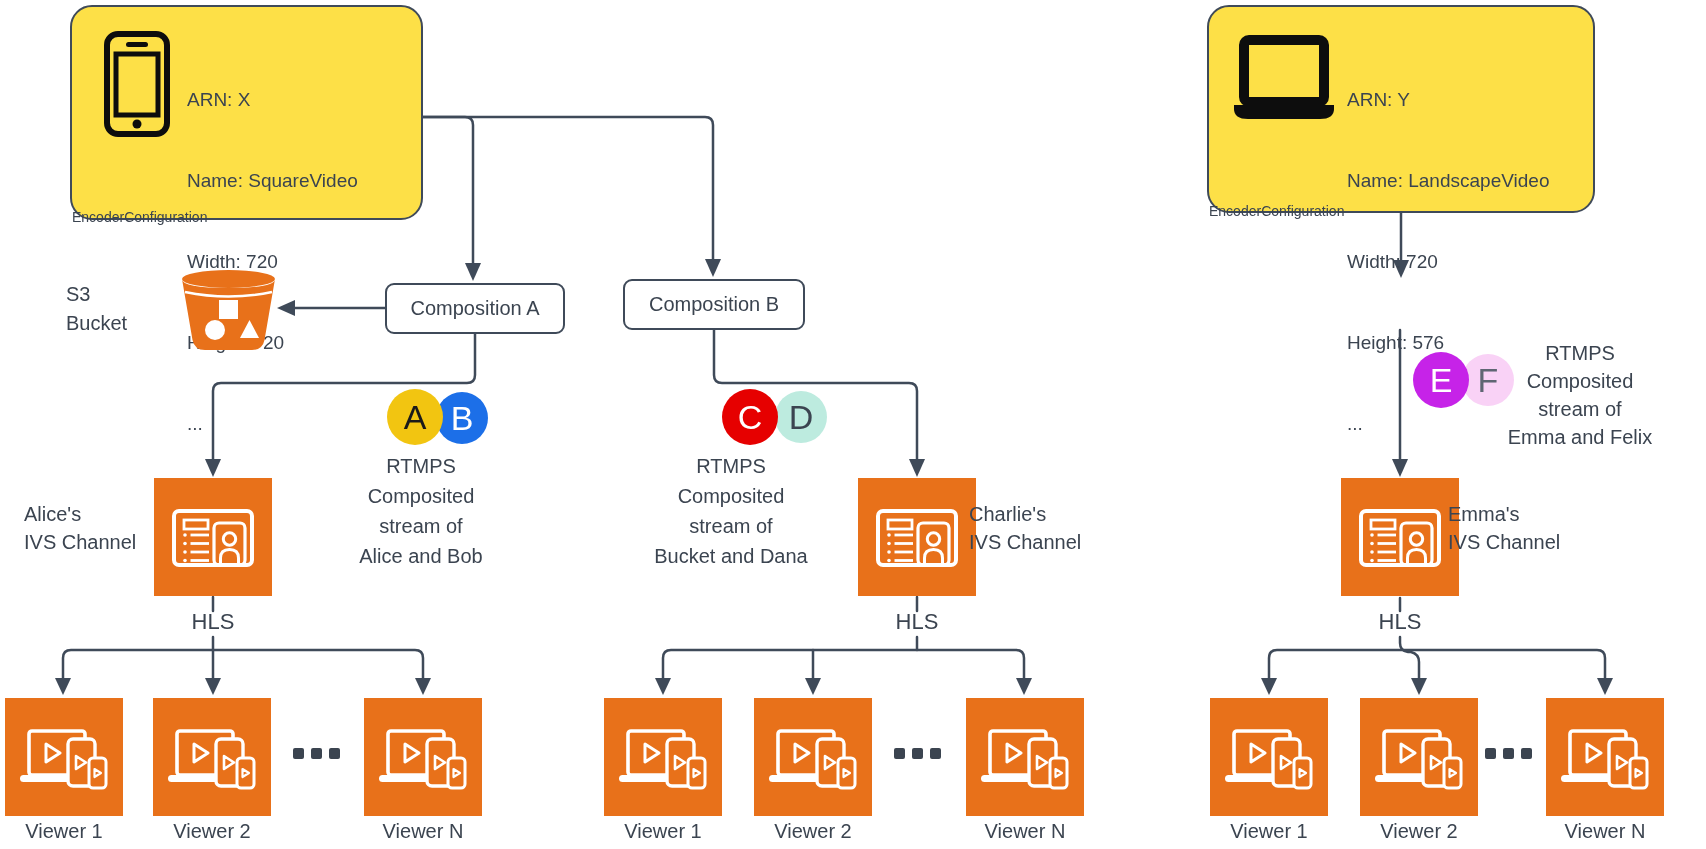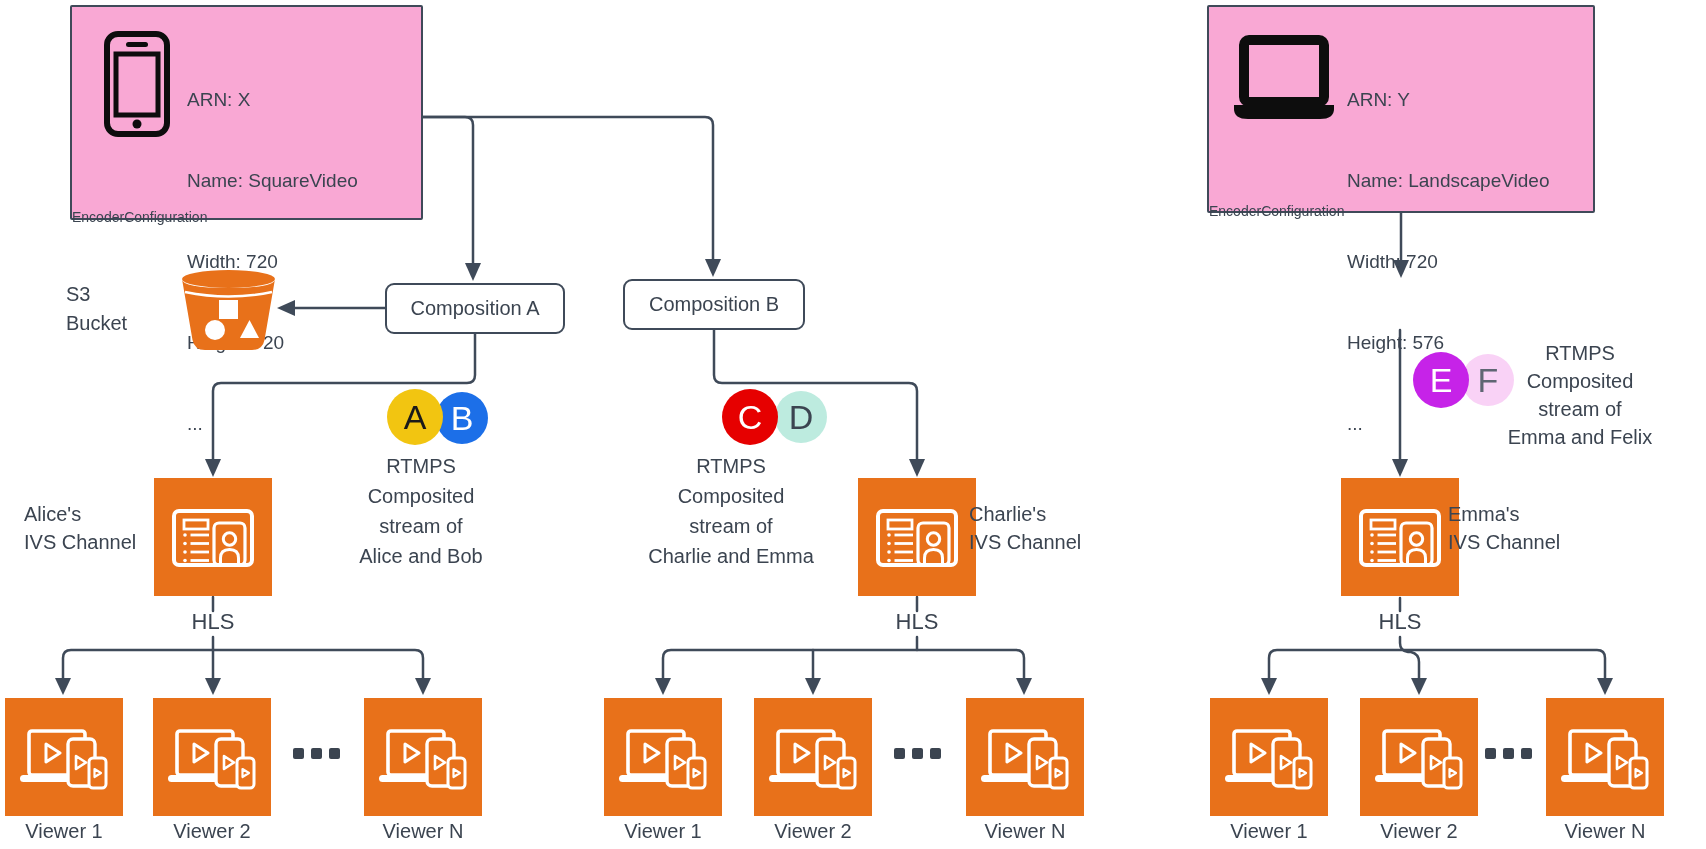--- a/index.html
+++ b/index.html
@@ -1,21 +1,21 @@
 <!DOCTYPE html>
 <html><head>
 <meta charset="utf-8">
 <style>
   html,body{margin:0;padding:0;background:#fff;}
   body{width:1706px;height:849px;position:relative;overflow:hidden;
        font-family:"Liberation Sans", sans-serif;color:#3b4450;}
   .abs{position:absolute;}
   .stage{position:absolute;left:0;top:0;width:1706px;height:849px;}
   svg.wires{position:absolute;left:0;top:0;pointer-events:none;}
-  .node-box{position:absolute;background:#f9a8d4;border:2.5px solid #3f4a59;border-radius:2px;box-sizing:border-box;}
+  .node-box{position:absolute;background:#fde047;border:2.5px solid #3f4a59;border-radius:22px;box-sizing:border-box;}
   .comp-box{position:absolute;background:#fff;border:2px solid #3f4a59;border-radius:9px;box-sizing:border-box;
             display:flex;align-items:center;justify-content:center;font-size:20px;}
   .enc-lines{position:absolute;font-size:19px;line-height:27px;white-space:pre;}
   .enc-label{position:absolute;font-size:14px;margin-top:24px;}
   .orange-box{position:absolute;background:#e8711a;}
   .label{position:absolute;text-align:left;font-size:20px;line-height:28px;}
   .rtmps{position:absolute;text-align:center;font-size:20px;}
   .hls{position:absolute;text-align:center;font-size:22px;width:60px;}
   .badge{position:absolute;border-radius:50%;display:flex;align-items:center;justify-content:center;
          font-size:34px;line-height:1;}
@@ -148,21 +148,21 @@
   <div class="rtmps" style="left:321px;top:451px;width:200px;line-height:30px;">
     <div>RTMPS</div>
     <div>Composited</div>
     <div>stream of</div>
     <div>Alice and Bob</div>
   </div>
   <div class="rtmps" style="left:631px;top:451px;width:200px;line-height:30px;">
     <div>RTMPS</div>
     <div>Composited</div>
     <div>stream of</div>
-    <div>Charlie and Emma</div>
+    <div>Bucket and Dana</div>
   </div>
   <div class="rtmps" style="left:1480px;top:339px;width:200px;line-height:28px;">
     <div>RTMPS</div>
     <div>Composited</div>
     <div>stream of</div>
     <div>Emma and Felix</div>
   </div>
 
   <div class="label" style="left:0px;top:500px;width:154px;padding-left:24px;">
     <div>Alice's</div>

